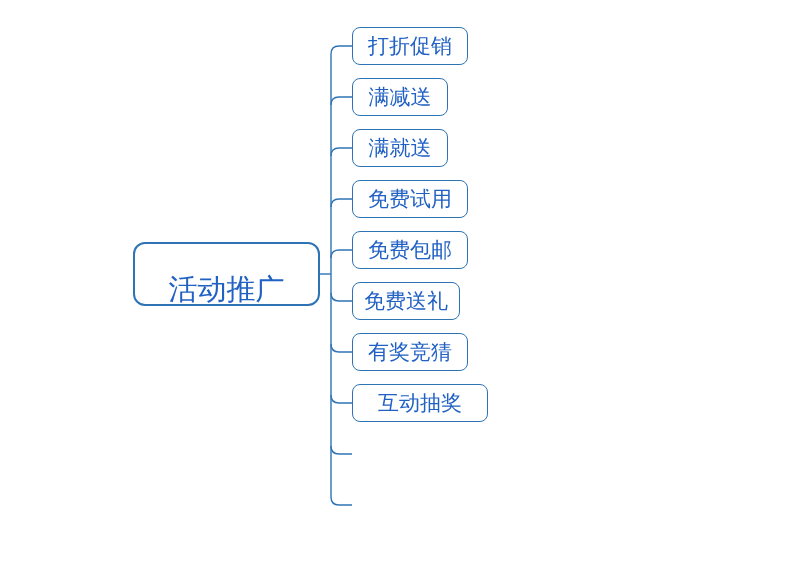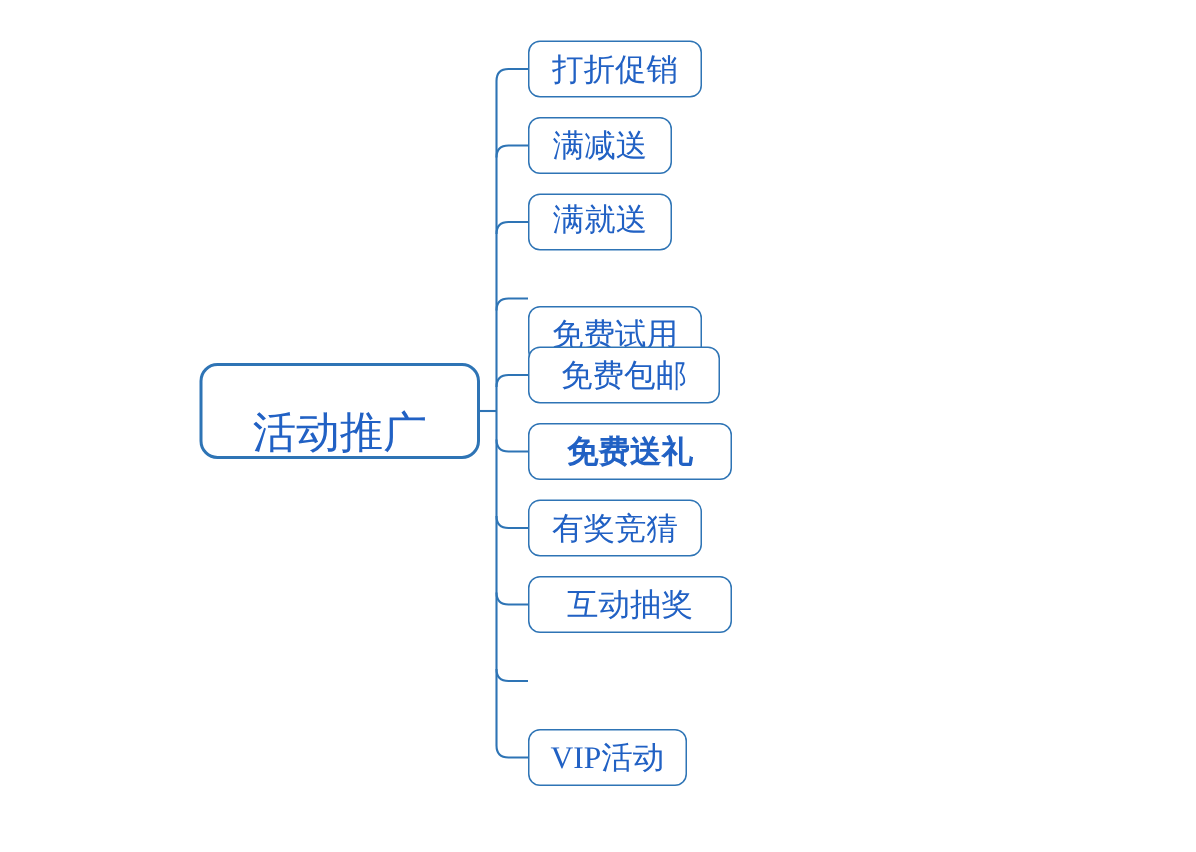--- a/index.html
+++ b/index.html
@@ -35,24 +35,24 @@
   }
   .root-node{
     left:133px;top:242px;width:187px;height:64px;
     border-radius:12px;border-width:2px;
     font-size:29px;
     align-items:flex-end;
   }
   .child{left:352px;height:38px;}
   .c0{top:27px;width:116px;}
   .c1{top:78px;width:96px;}
-  .c2{top:129px;width:96px;font-family:Liberation Mono, monospace;}
-  .c3{top:180px;width:116px;margin-top:24px;}
-  .c4{top:231px;width:128px;}
-  .c5{top:282px;width:136px;font-weight:bold;}
+  .c2{top:129px;width:96px;}
+  .c3{top:180px;width:116px;}
+  .c4{top:231px;width:116px;}
+  .c5{top:282px;width:108px;}
   .c6{top:333px;width:116px;}
   .c7{top:384px;width:136px;}
   .c8{top:435px;width:96px;}
   .c9{top:486px;width:106px;}
 </style>
 </head>
 <body>
 
 <div class="canvas">
 
@@ -90,17 +90,14 @@
   </div>
   <div class="node child c5">
     <span>免费送礼</span>
   </div>
   <div class="node child c6">
     <span>有奖竞猜</span>
   </div>
   <div class="node child c7">
     <span>互动抽奖</span>
   </div>
-  <div class="node child c9">
-    <span>VIP活动</span>
-  </div>
 
 </div>
 
 </body></html>

